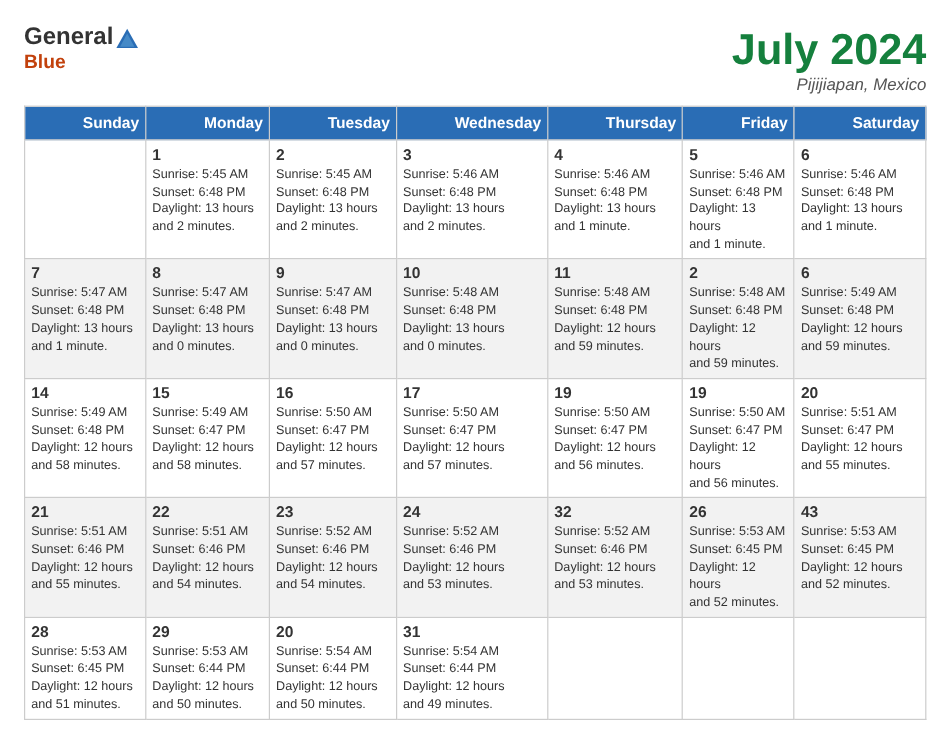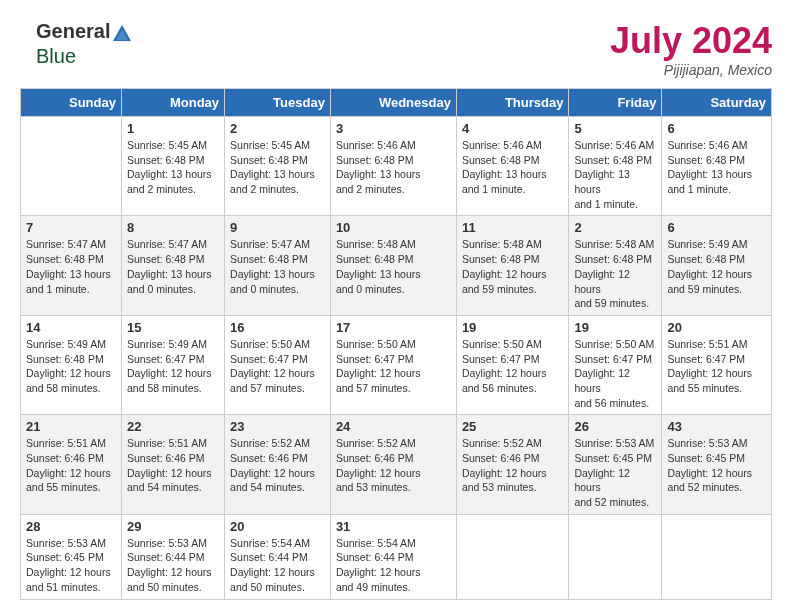--- a/index.html
+++ b/index.html
@@ -12,29 +12,28 @@
     }
     .header {
       display: flex;
       justify-content: space-between;
       align-items: flex-start;
       margin-bottom: 10px;
     }
     .logo {
       display: flex;
       align-items: center;
-      margin-left: 16px;
     }
     .title-area {
       text-align: right;
     }
     .month-title {
       font-size: 36px;
       font-weight: bold;
-      color: #be185d;
+      color: #15803d;
     }
     .location {
       font-size: 14px;
       color: #555;
       font-style: italic;
     }
     table {
       width: 100%;
       border-collapse: collapse;
       font-size: 11px;
@@ -84,21 +83,21 @@
 </head>
 <body>
 
 <div class="header">
   <div class="logo">
     <div>
       <span style="font-size:20px;font-weight:bold;color:#333;">General</span><svg width="22" height="22" viewBox="0 0 22 22" style="vertical-align:middle;margin:0 1px;">
           <polygon points="11,2 20,18 2,18" fill="#2a6db5"></polygon>
           <polygon points="11,6 17,17 5,17" fill="#5a9fd4" opacity="0.6"></polygon>
         </svg><br>
-      <span style="font-size:20px;font-weight:normal;color:#14532d;">Blue</span>
+      <span style="font-size:16px;font-weight:bold;color:#c2410c;">Blue</span>
     </div>
   </div>
   <div class="title-area">
     <div class="month-title">July 2024</div>
     <div class="location">Pijijiapan, Mexico</div>
   </div>
 </div>
 
 <table>
   <thead>
@@ -211,21 +210,21 @@
         </td>
         <td>
           <div class="day-number">23</div>
           <div class="day-info">Sunrise: 5:52 AM<br>Sunset: 6:46 PM<br>Daylight: 12 hours<br>and 54 minutes.</div>
         </td>
         <td>
           <div class="day-number">24</div>
           <div class="day-info">Sunrise: 5:52 AM<br>Sunset: 6:46 PM<br>Daylight: 12 hours<br>and 53 minutes.</div>
         </td>
         <td>
-          <div class="day-number">25</div>
+          <div class="day-number">32</div>
           <div class="day-info">Sunrise: 5:52 AM<br>Sunset: 6:46 PM<br>Daylight: 12 hours<br>and 53 minutes.</div>
         </td>
         <td>
           <div class="day-number">26</div>
           <div class="day-info">Sunrise: 5:53 AM<br>Sunset: 6:45 PM<br>Daylight: 12 hours<br>and 52 minutes.</div>
         </td>
         <td>
           <div class="day-number">43</div>
           <div class="day-info">Sunrise: 5:53 AM<br>Sunset: 6:45 PM<br>Daylight: 12 hours<br>and 52 minutes.</div>
         </td>

